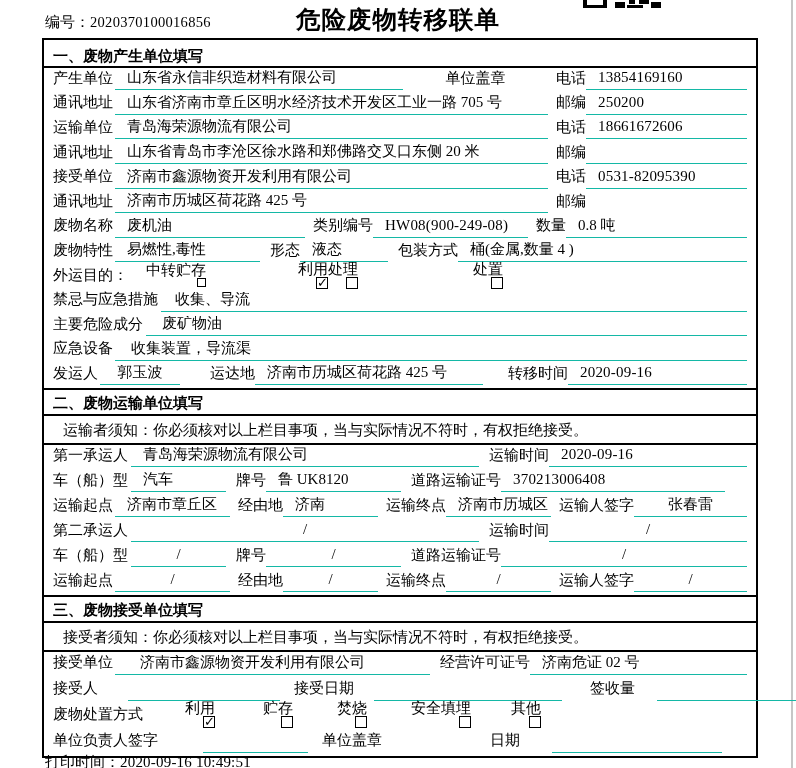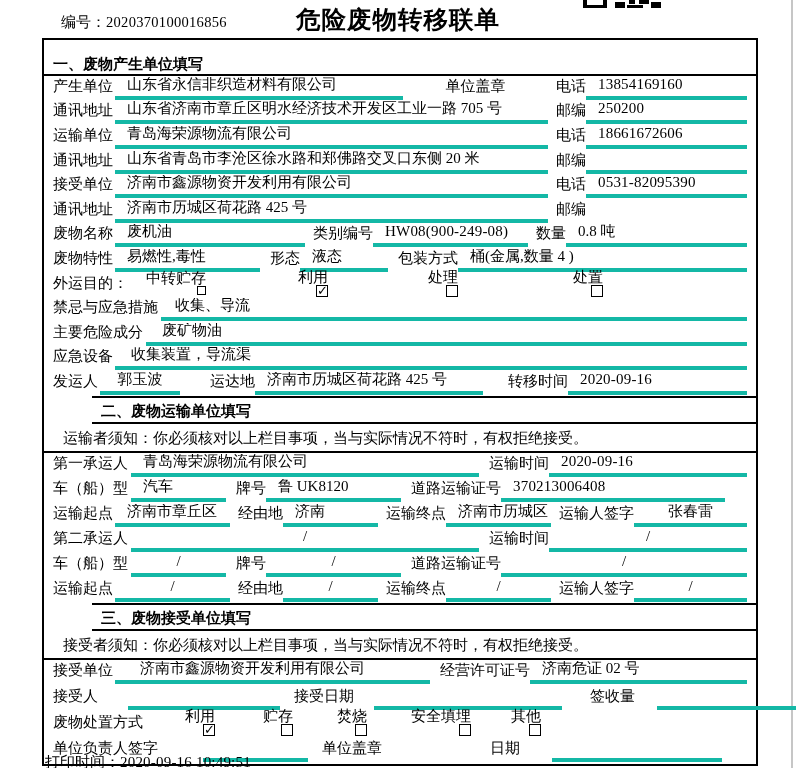--- a/index.html
+++ b/index.html
@@ -6,41 +6,41 @@
   html,body { background:#fff; }
   .sheet {
     position:relative; width:796px; height:768px; background:#ffffff;
     font-family:"Liberation Serif","DejaVu Serif",serif; color:#000;
     overflow:hidden;
   }
   .scan-edge { position:absolute; right:3px; top:0; width:2px; height:100%; background:#c6c6c6; }
 
   
   .doc-header { position:relative; height:38px; }
-  .serial { position:absolute; left:45px; top:13px; font-size:15px; white-space:nowrap;margin-left:16px; }
+  .serial { position:absolute; left:45px; top:13px; font-size:15px; white-space:nowrap; }
   .serial .num { font-size:14.5px; letter-spacing:.3px; }
   .doc-title { position:absolute; left:120px; right:120px; top:3px; text-align:center;
     font-size:24.5px; font-weight:bold; font-family:"Liberation Sans","DejaVu Sans",sans-serif;
     letter-spacing:1px; white-space:nowrap; }
   .qr-fragment { position:absolute; left:583px; top:0; width:78px; height:10px; }
 
   
   .form-table { position:absolute; left:42px; top:38px; width:716px; border:2px solid #000; background:#fff; }
   .sec-h {
     font-family:"Liberation Sans","DejaVu Sans",sans-serif; font-weight:bold; font-size:15px;
-    padding:16px 9px 3px; border-bottom:2px solid #000; line-height:15px;
+    padding:8px 9px 3px; border-bottom:2px solid #000; line-height:15px;
   }
-  .sec-h.bt { border-top:2px solid #000; padding:5px 9px 4px;margin-left:48px; }
+  .sec-h.bt { border-top:2px solid #000; padding:5px 9px 4px; }
   .notice { font-size:15px; line-height:15px; padding:7px 19px 5px; border-bottom:2px solid #000; }
 
   .row { display:flex; align-items:center; height:24.6px; padding:0 9px; font-size:15px; line-height:15px; }
   .s2 .row { height:25px; }
   .s3 .row { height:26px; }
   .lbl { white-space:nowrap; padding-bottom:4px; flex:none; }
-  .val { border-bottom:4px solid #14b8a6; white-space:nowrap; padding:0 3px 4px 12px; flex:none; overflow:hidden;font-family:Liberation Serif, serif; }
+  .val { border-bottom:1px solid #14b8a6; white-space:nowrap; padding:0 3px 4px 12px; flex:none; overflow:hidden;font-family:Liberation Serif, serif; }
   .val.fill { flex:1 1 auto; }
   .val.ctr { text-align:center; padding-left:3px; }
   .val:empty::after { content:"\00a0"; }
   .gap8 { margin-left:8px; } .gap10 { margin-left:10px; } .gap12 { margin-left:25px; } .gap14 { margin-left:14px; }
   .seal { flex:none; text-align:center; padding-bottom:4px; white-space:nowrap; }
   .num { letter-spacing:.2px; }
 
   
   .opt { display:flex; align-items:flex-end; padding-bottom:4px; white-space:nowrap;flex-direction:column; }
   .cb { display:inline-block; width:12px; height:12px; border:1.5px solid #000; margin-left:7px;
@@ -131,21 +131,21 @@
       <div class="row">
         <span class="lbl">外运目的：</span>
         <span class="opt" style="margin-left:18px">
           <span>中转贮存</span>
           <span class="cb small"></span>
         </span>
         <span class="opt" style="margin-left:92px">
           <span>利用</span>
           <span class="cb checked"></span>
         </span>
-        <span class="opt" style="margin-left:100px">
+        <span class="opt" style="">
           <span>处理</span>
           <span class="cb"></span>
         </span>
         <span class="opt" style="margin-left:115px">
           <span>处置</span>
           <span class="cb"></span>
         </span>
       </div>
       <div class="row">
         <span class="lbl" style="width:108px">禁忌与应急措施</span>

